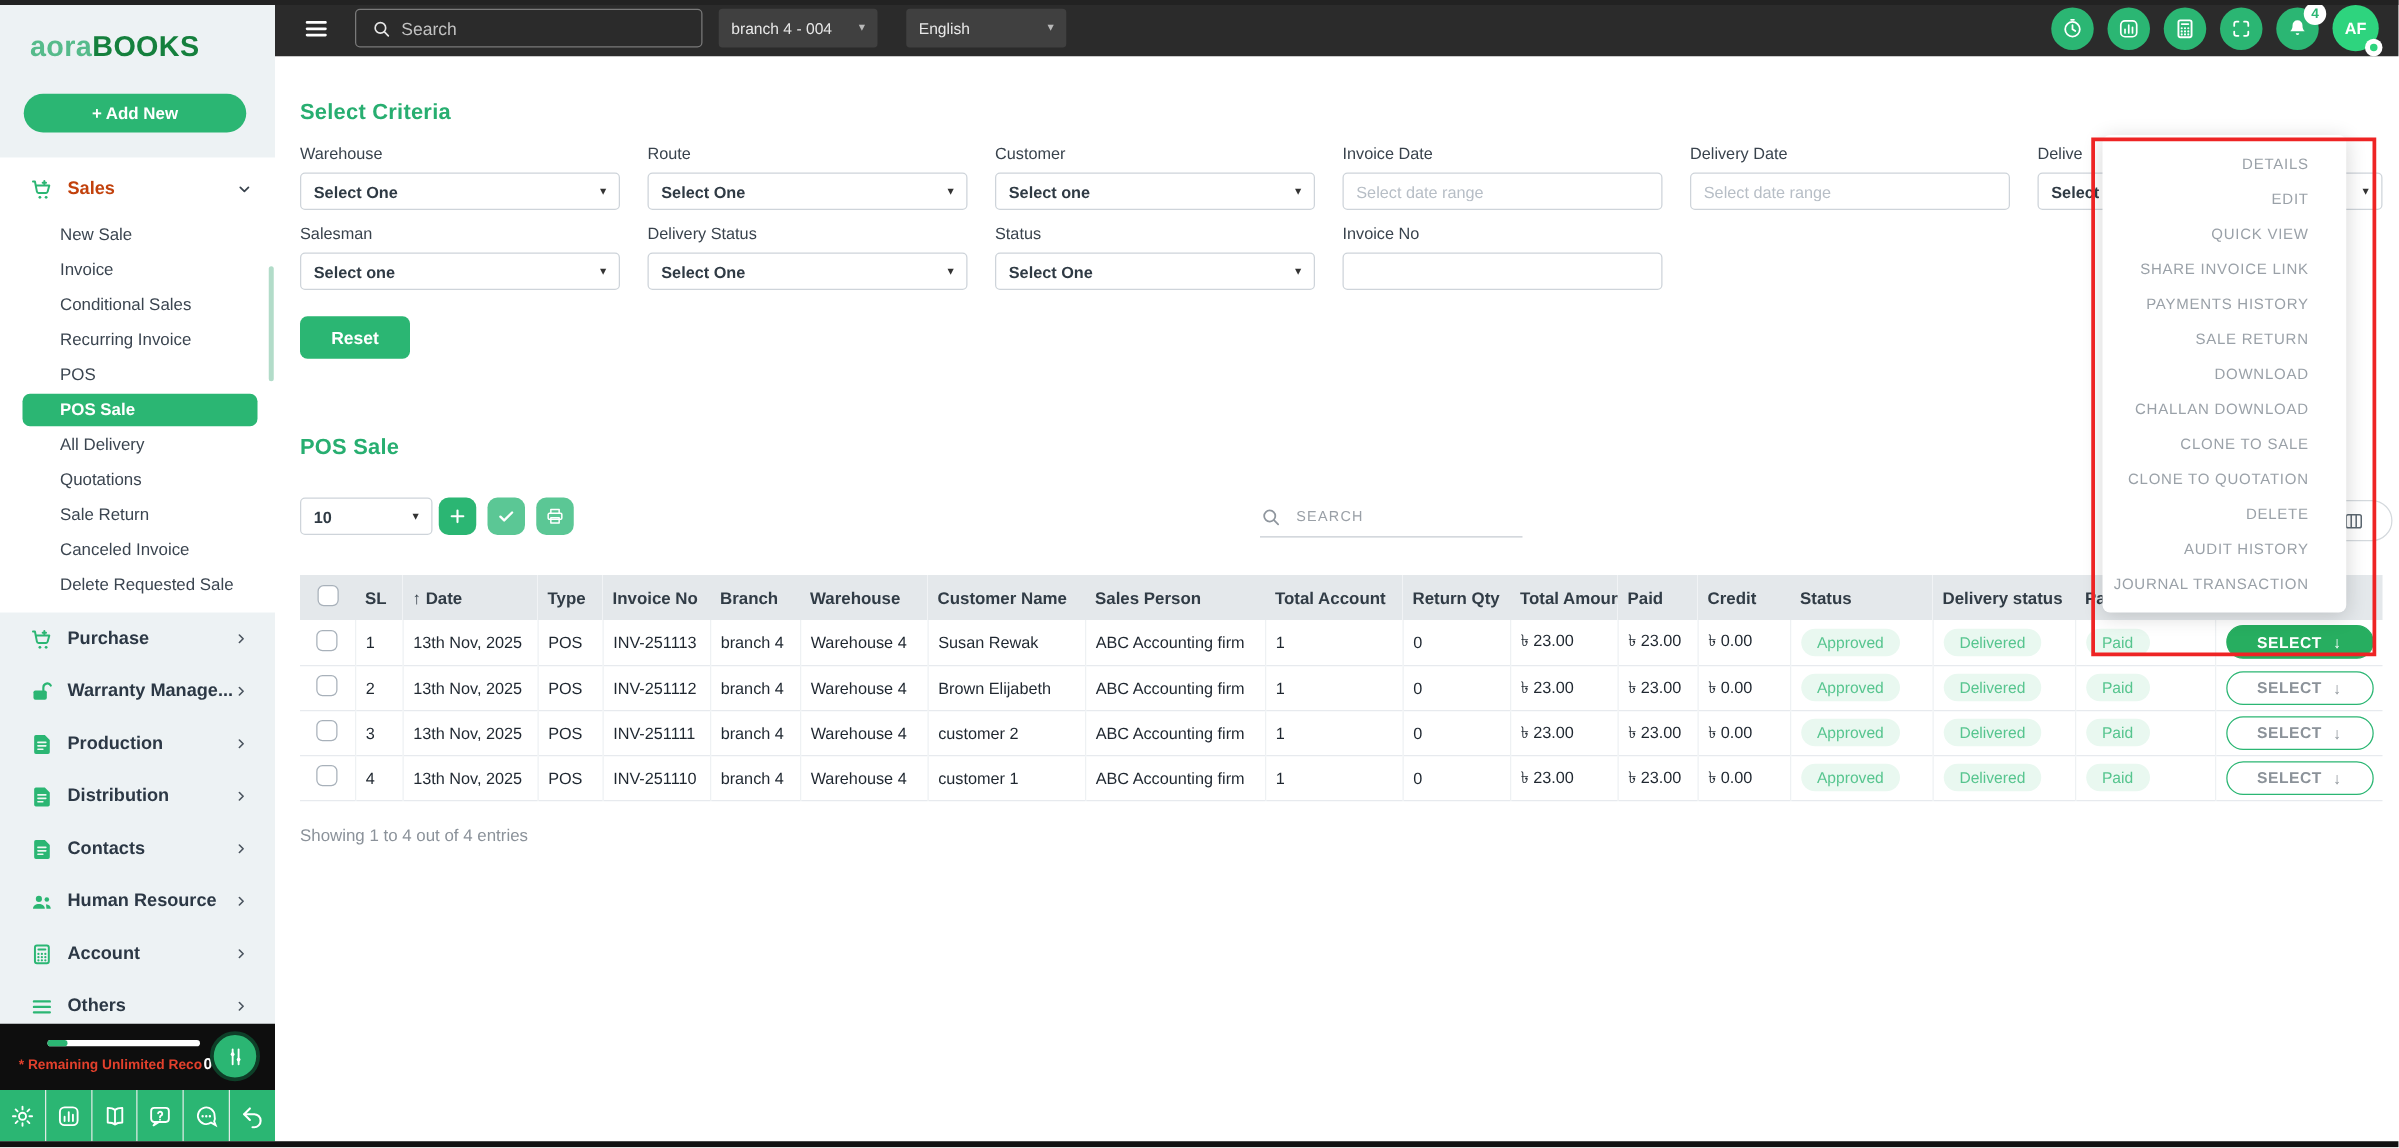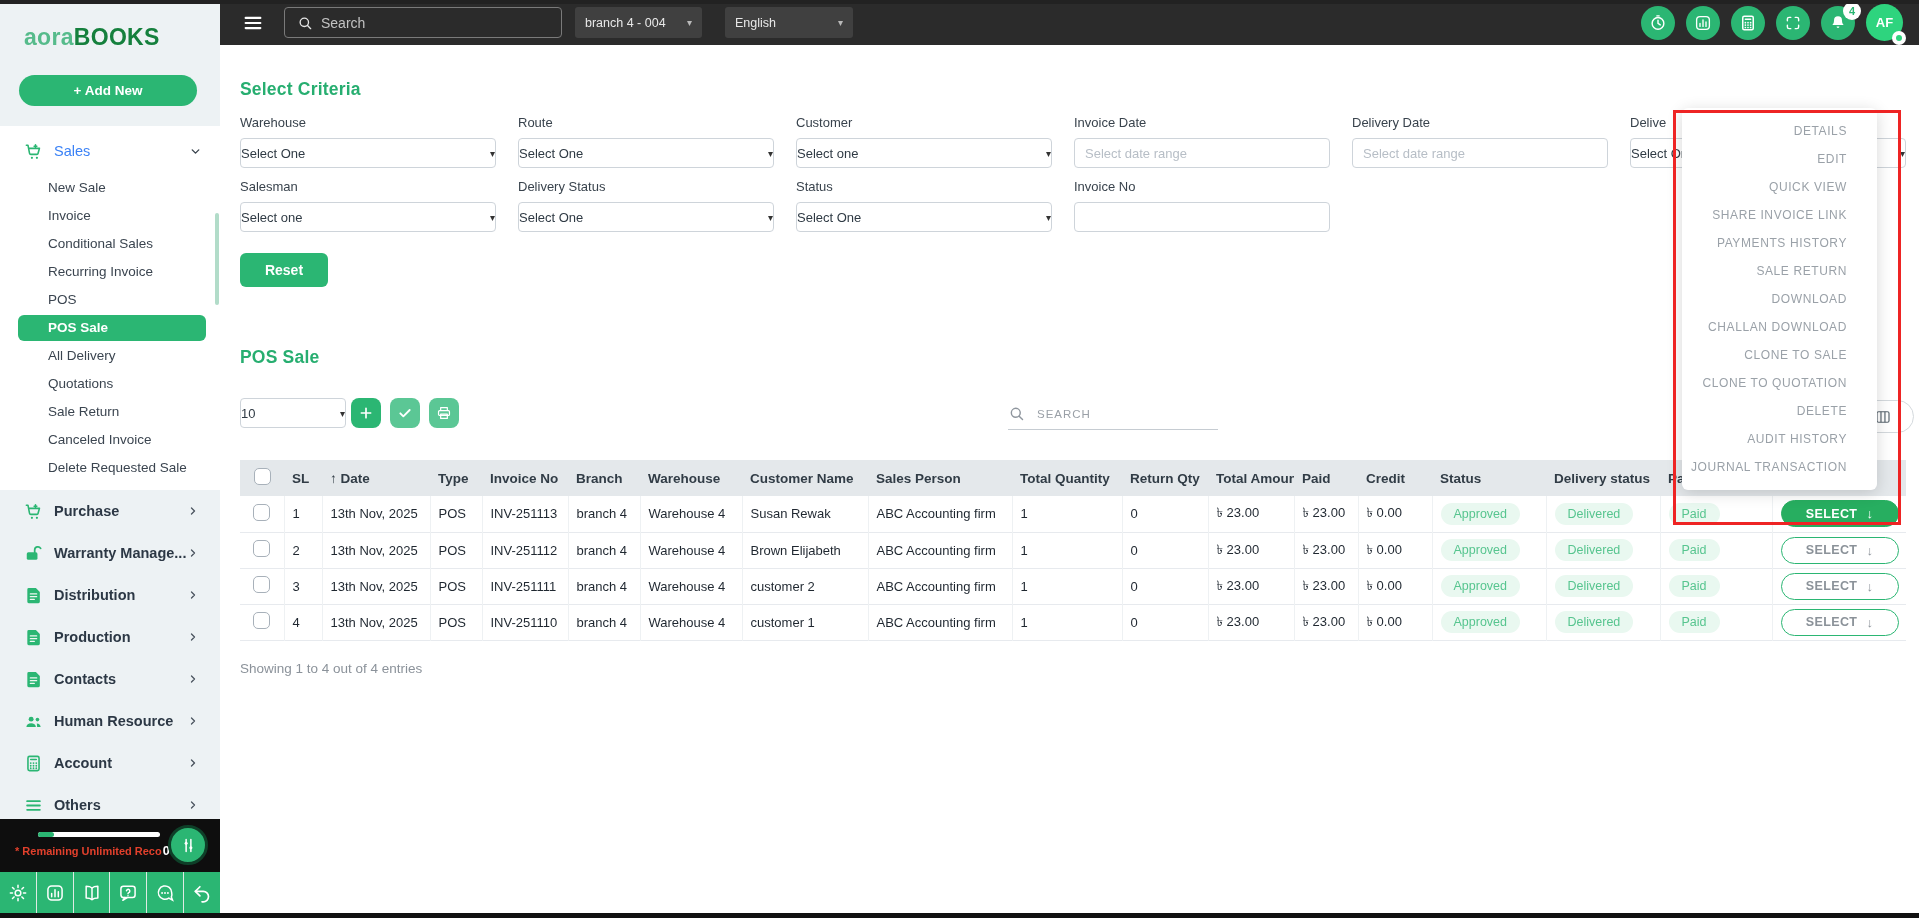--- a/index.html
+++ b/index.html
@@ -19,21 +19,21 @@
   
   .sidebar{position:absolute;left:0;top:0;width:220px;height:918px;background:var(--sidebg);}
   .logo{position:absolute;left:24px;top:24px;font-size:23px;font-weight:700;letter-spacing:.3px;white-space:nowrap;}
   .logo .aora{color:#56bb8b;font-weight:600;}
   .logo .books{color:#15803d;}
   .add-new{position:absolute;left:19px;top:75px;width:178px;height:31px;border-radius:16px;background:var(--green);
     color:#fff;font-size:13.5px;font-weight:600;border:none;cursor:pointer;font-family:inherit;}
   .menu-white{position:absolute;left:0;top:126px;width:220px;height:364px;background:#fff;}
   .sales-head{display:flex;align-items:center;height:38px;margin-top:6px;padding:0 18px 0 24px;cursor:pointer;}
   .sales-head .icon svg{width:19px;height:19px;color:var(--green);}
-  .sales-head .lbl{margin-left:11px;font-weight:400;font-size:14.5px;color:#3b82f6;flex:1;}
+  .sales-head .lbl{margin-left:11px;font-weight:700;font-size:14.5px;color:#c2410c;flex:1;}
   .sales-head .chev svg{width:13px;height:13px;color:#39434d;}
   #sales-submenu{list-style:none;margin:4px 0 0 0;padding:0;}
   #sales-submenu li{height:28px;line-height:28px;padding-left:48px;font-size:13.5px;color:#3b4550;cursor:pointer;white-space:nowrap;}
   #sales-submenu li.active{background:var(--green);color:#fff;font-weight:700;margin:1px 14px 1px 18px;
     padding-left:30px;border-radius:6px;height:26px;line-height:26px;}
   #side-sections{position:absolute;left:0;top:490px;width:220px;}
   .sec{display:flex;align-items:center;height:42px;padding:0 21px 0 24px;cursor:pointer;justify-content:center;}
   .sec .icon svg{width:19px;height:19px;color:var(--green);}
   .sec .lbl{font-size:14.5px;font-weight:700;color:#2c3845;margin-left:11px;flex:1;white-space:nowrap;}
   .sec .chev svg{width:12px;height:12px;color:#4a545e;}
@@ -81,21 +81,21 @@
   .main{position:absolute;left:220px;top:45px;right:0;bottom:0;background:#fff;}
   .green-title{position:absolute;left:20px;margin:0;font-size:17.5px;font-weight:700;color:#27ae70;letter-spacing:.2px;}
   #criteria-title{top:34px;}
   #pos-title{top:302px;}
   .filters{position:absolute;left:20px;display:grid;grid-template-columns:repeat(6,256px);column-gap:22px;}
   #filters-r1{top:70px;}
   #filters-r2{top:134px;}
   .fgroup{display:flex;flex-direction:column;}
   .flabel{font-size:13px;color:#39434d;margin-bottom:7px;height:16px;white-space:nowrap;}
   .sel{height:30px;border:1px solid #ced4da;border-radius:4px;background:#fff;display:flex;align-items:center;
-    padding:0 0;font-size:13px;color:#2f3a44;cursor:pointer;}
+    padding:0 10px;font-size:13px;color:#2f3a44;cursor:pointer;font-weight:bold;}
   .sel .caret{margin-left:auto;color:#333;font-size:10px;}
   .fgroup.wide .sel{width:276px;}
   .finp{height:30px;border:1px solid #ced4da;border-radius:4px;padding:0 10px;font-size:13px;color:#333;
     width:100%;font-family:inherit;outline:none;}
   .finp::placeholder{color:#b7bec6;}
   .checks{flex-direction:row;align-items:center;gap:23px;padding-top:30px;display:flex;}
   .chk{display:flex;align-items:center;gap:7px;font-size:13px;color:#4a545e;cursor:pointer;}
   .cb{appearance:none;-webkit-appearance:none;width:17px;height:17px;border:1.5px solid #a8b1ba;border-radius:5px;
     background:#fff;margin:0;cursor:pointer;}
   .reset-btn{position:absolute;left:20px;top:208px;width:88px;height:34px;border:none;border-radius:6px;
@@ -214,35 +214,35 @@
             </svg>
           </span>
         </div>
         <div class="sec">
           <span class="icon">
             <svg viewBox="0 0 24 24" fill="currentColor">
               <path d="M6 2.5h9L20 7.5V20a1.8 1.8 0 0 1-1.8 1.8H6A1.8 1.8 0 0 1 4.2 20V4.3A1.8 1.8 0 0 1 6 2.5z"></path>
               <path d="M8 10h8M8 13.5h8M8 17h5" stroke="#eef7f2" stroke-width="1.6" stroke-linecap="round"></path>
             </svg>
           </span>
-          <span class="lbl">Distribution</span>
+          <span class="lbl">Production</span>
           <span class="icon chev">
             <svg viewBox="0 0 24 24" fill="none" stroke="currentColor" stroke-width="2.6" stroke-linecap="round" stroke-linejoin="round">
               <path d="m9 6 6 6-6 6"></path>
             </svg>
           </span>
         </div>
         <div class="sec">
           <span class="icon">
             <svg viewBox="0 0 24 24" fill="currentColor">
               <path d="M6 2.5h9L20 7.5V20a1.8 1.8 0 0 1-1.8 1.8H6A1.8 1.8 0 0 1 4.2 20V4.3A1.8 1.8 0 0 1 6 2.5z"></path>
               <path d="M8 10h8M8 13.5h8M8 17h5" stroke="#eef7f2" stroke-width="1.6" stroke-linecap="round"></path>
             </svg>
           </span>
-          <span class="lbl">Production</span>
+          <span class="lbl">Distribution</span>
           <span class="icon chev">
             <svg viewBox="0 0 24 24" fill="none" stroke="currentColor" stroke-width="2.6" stroke-linecap="round" stroke-linejoin="round">
               <path d="m9 6 6 6-6 6"></path>
             </svg>
           </span>
         </div>
         <div class="sec">
           <span class="icon">
             <svg viewBox="0 0 24 24" fill="currentColor">
               <path d="M6 2.5h9L20 7.5V20a1.8 1.8 0 0 1-1.8 1.8H6A1.8 1.8 0 0 1 4.2 20V4.3A1.8 1.8 0 0 1 6 2.5z"></path>
@@ -585,21 +585,21 @@
             <tr>
               <th style="text-align: center;"><input type="checkbox" class="cb" style=""></th>
               <th>SL</th>
               <th>↑ Date</th>
               <th>Type</th>
               <th>Invoice No</th>
               <th>Branch</th>
               <th>Warehouse</th>
               <th>Customer Name</th>
               <th>Sales Person</th>
-              <th>Total Quantity</th>
+              <th>Total Account</th>
               <th>Return Qty</th>
               <th>Total Amount</th>
               <th>Paid</th>
               <th>Credit</th>
               <th>Status</th>
               <th>Delivery status</th>
               <th>Payment Status</th>
               <th></th>
             </tr>
           </thead>

